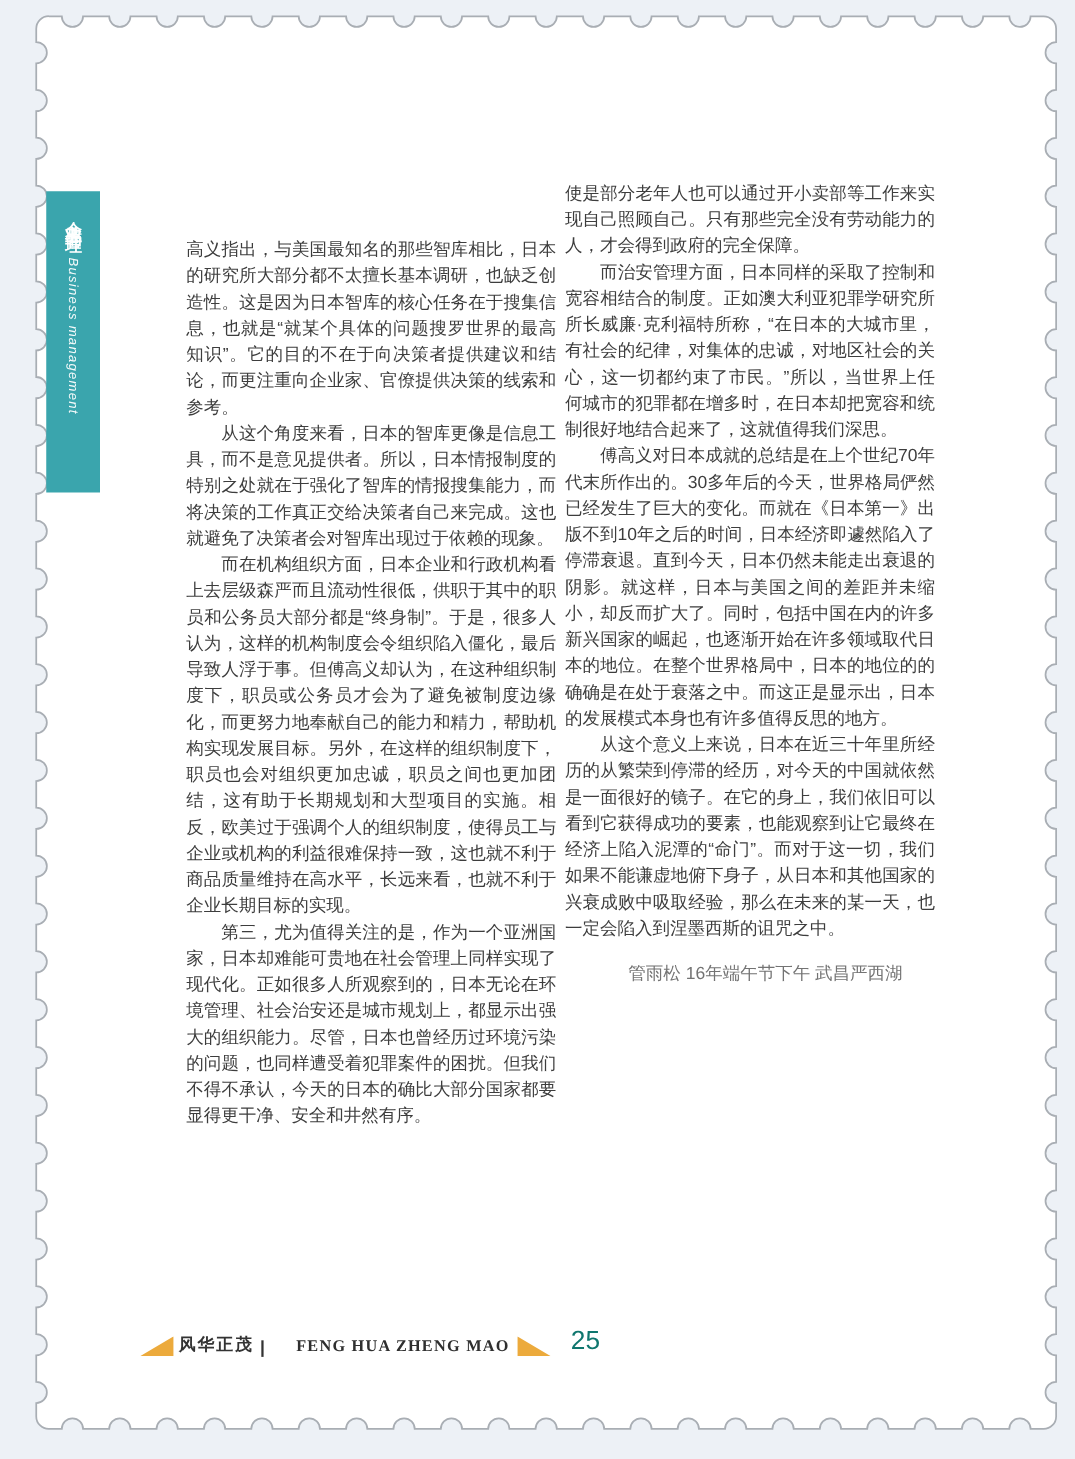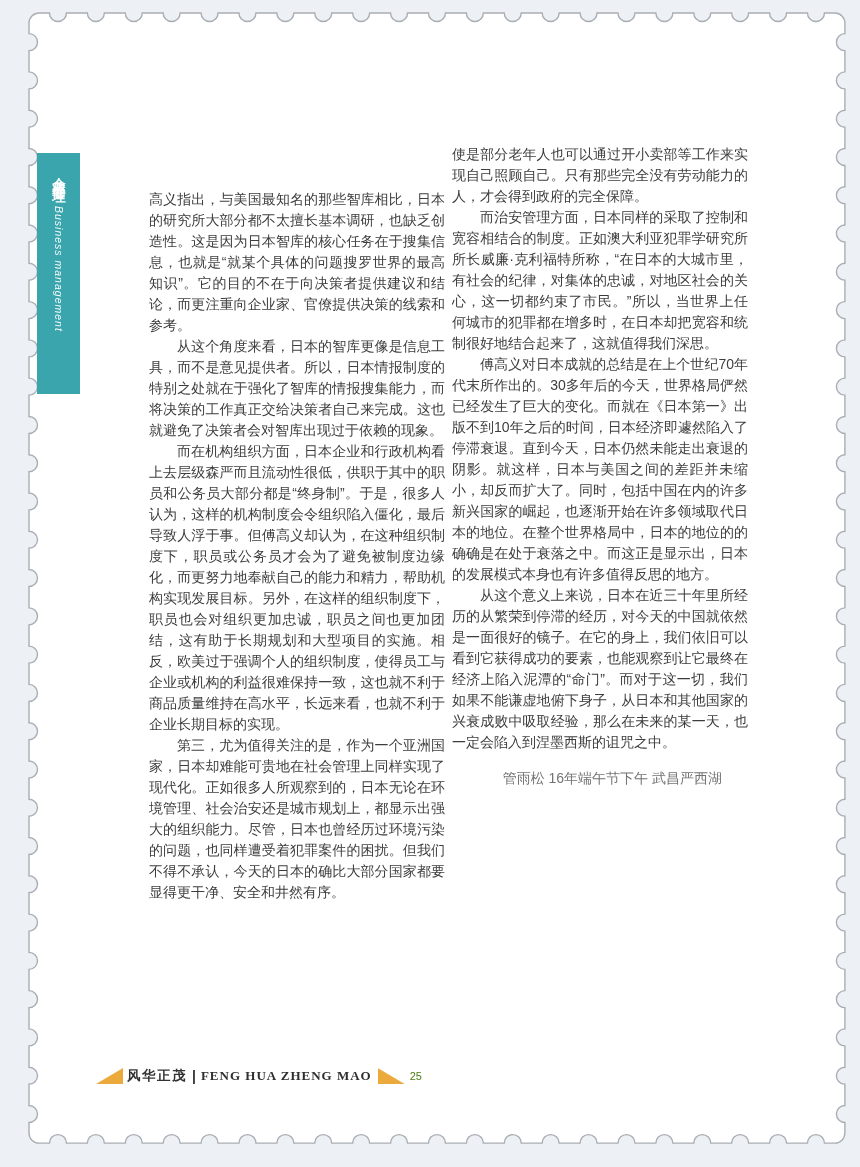--- a/index.html
+++ b/index.html
@@ -31,33 +31,33 @@
   .col-right{left:452px;}
   .col p{margin:0;text-indent:2em;}
   .col p.cont{text-indent:0;}
   .signature{
     margin-top:15px;text-align:right;padding-right:26px;
     font-size:14px;color:#737373;text-indent:0;
   }
 
   
   .footer{
-    position:absolute;left:96px;top:1067px;height:18px;
-    display:flex;align-items:center;
+    position:absolute;left:112px;top:1067px;height:18px;
+    display:flex;align-items:flex-end;
   }
   .tri{width:27px;height:16px;background:#ecaa3c;flex:0 0 auto;}
   .tri-ne{clip-path:polygon(100% 0, 100% 100%, 0 100%);}
   .tri-nw{clip-path:polygon(0 0, 100% 100%, 0 100%);}
   .brand-cn{font-weight:bold;font-size:13.5px;color:#333333;letter-spacing:1.5px;margin:0 5px 0 4px;white-space:nowrap;}
   .brand-sep{font-weight:bold;font-size:14px;color:#333333;margin-right:5px;}
   .brand-en{
     font-family:"Liberation Serif", serif;font-weight:bold;font-size:13px;
-    letter-spacing:1px;color:#2f2f2f;margin-right:6px;white-space:nowrap;
+    letter-spacing:1px;color:#2f2f2f;margin-right:6px;white-space:nowrap;margin-left:20px;
   }
-  .page-num{font-size:11px;color:#4d7c0f;margin-left:5px;}
+  .page-num{font-size:21px;color:#0f766e;margin-left:16px;}
 </style>
 </head>
 <body>
 
 <svg class="stamp-svg" id="stamp-border" width="860" height="1167" viewBox="0 0 860 1167">
     <path d="M39 13 l10.45 0.00 a8.5 8.5 0 0 0 17.00 0.00 l10.45 0.00 l10.45 0.00 a8.5 8.5 0 0 0 17.00 0.00 l10.45 0.00 l10.45 0.00 a8.5 8.5 0 0 0 17.00 0.00 l10.45 0.00 l10.45 0.00 a8.5 8.5 0 0 0 17.00 0.00 l10.45 0.00 l10.45 0.00 a8.5 8.5 0 0 0 17.00 0.00 l10.45 0.00 l10.45 0.00 a8.5 8.5 0 0 0 17.00 0.00 l10.45 0.00 l10.45 0.00 a8.5 8.5 0 0 0 17.00 0.00 l10.45 0.00 l10.45 0.00 a8.5 8.5 0 0 0 17.00 0.00 l10.45 0.00 l10.45 0.00 a8.5 8.5 0 0 0 17.00 0.00 l10.45 0.00 l10.45 0.00 a8.5 8.5 0 0 0 17.00 0.00 l10.45 0.00 l10.45 0.00 a8.5 8.5 0 0 0 17.00 0.00 l10.45 0.00 l10.45 0.00 a8.5 8.5 0 0 0 17.00 0.00 l10.45 0.00 l10.45 0.00 a8.5 8.5 0 0 0 17.00 0.00 l10.45 0.00 l10.45 0.00 a8.5 8.5 0 0 0 17.00 0.00 l10.45 0.00 l10.45 0.00 a8.5 8.5 0 0 0 17.00 0.00 l10.45 0.00 l10.45 0.00 a8.5 8.5 0 0 0 17.00 0.00 l10.45 0.00 l10.45 0.00 a8.5 8.5 0 0 0 17.00 0.00 l10.45 0.00 l10.45 0.00 a8.5 8.5 0 0 0 17.00 0.00 l10.45 0.00 l10.45 0.00 a8.5 8.5 0 0 0 17.00 0.00 l10.45 0.00 l10.45 0.00 a8.5 8.5 0 0 0 17.00 0.00 l10.45 0.00 l10.45 0.00 a8.5 8.5 0 0 0 17.00 0.00 l10.45 0.00 a10 10 0 0 1 10 10 l0.00 10.64 a8.5 8.5 0 0 0 0.00 17.00 l0.00 10.64 l0.00 10.64 a8.5 8.5 0 0 0 0.00 17.00 l0.00 10.64 l0.00 10.64 a8.5 8.5 0 0 0 0.00 17.00 l0.00 10.64 l0.00 10.64 a8.5 8.5 0 0 0 0.00 17.00 l0.00 10.64 l0.00 10.64 a8.5 8.5 0 0 0 0.00 17.00 l0.00 10.64 l0.00 10.64 a8.5 8.5 0 0 0 0.00 17.00 l0.00 10.64 l0.00 10.64 a8.5 8.5 0 0 0 0.00 17.00 l0.00 10.64 l0.00 10.64 a8.5 8.5 0 0 0 0.00 17.00 l0.00 10.64 l0.00 10.64 a8.5 8.5 0 0 0 0.00 17.00 l0.00 10.64 l0.00 10.64 a8.5 8.5 0 0 0 0.00 17.00 l0.00 10.64 l0.00 10.64 a8.5 8.5 0 0 0 0.00 17.00 l0.00 10.64 l0.00 10.64 a8.5 8.5 0 0 0 0.00 17.00 l0.00 10.64 l0.00 10.64 a8.5 8.5 0 0 0 0.00 17.00 l0.00 10.64 l0.00 10.64 a8.5 8.5 0 0 0 0.00 17.00 l0.00 10.64 l0.00 10.64 a8.5 8.5 0 0 0 0.00 17.00 l0.00 10.64 l0.00 10.64 a8.5 8.5 0 0 0 0.00 17.00 l0.00 10.64 l0.00 10.64 a8.5 8.5 0 0 0 0.00 17.00 l0.00 10.64 l0.00 10.64 a8.5 8.5 0 0 0 0.00 17.00 l0.00 10.64 l0.00 10.64 a8.5 8.5 0 0 0 0.00 17.00 l0.00 10.64 l0.00 10.64 a8.5 8.5 0 0 0 0.00 17.00 l0.00 10.64 l0.00 10.64 a8.5 8.5 0 0 0 0.00 17.00 l0.00 10.64 l0.00 10.64 a8.5 8.5 0 0 0 0.00 17.00 l0.00 10.64 l0.00 10.64 a8.5 8.5 0 0 0 0.00 17.00 l0.00 10.64 l0.00 10.64 a8.5 8.5 0 0 0 0.00 17.00 l0.00 10.64 l0.00 10.64 a8.5 8.5 0 0 0 0.00 17.00 l0.00 10.64 l0.00 10.64 a8.5 8.5 0 0 0 0.00 17.00 l0.00 10.64 l0.00 10.64 a8.5 8.5 0 0 0 0.00 17.00 l0.00 10.64 l0.00 10.64 a8.5 8.5 0 0 0 0.00 17.00 l0.00 10.64 l0.00 10.64 a8.5 8.5 0 0 0 0.00 17.00 l0.00 10.64 a10 10 0 0 1 -10 10 l-10.45 0.00 a8.5 8.5 0 0 0 -17.00 0.00 l-10.45 0.00 l-10.45 0.00 a8.5 8.5 0 0 0 -17.00 0.00 l-10.45 0.00 l-10.45 0.00 a8.5 8.5 0 0 0 -17.00 0.00 l-10.45 0.00 l-10.45 0.00 a8.5 8.5 0 0 0 -17.00 0.00 l-10.45 0.00 l-10.45 0.00 a8.5 8.5 0 0 0 -17.00 0.00 l-10.45 0.00 l-10.45 0.00 a8.5 8.5 0 0 0 -17.00 0.00 l-10.45 0.00 l-10.45 0.00 a8.5 8.5 0 0 0 -17.00 0.00 l-10.45 0.00 l-10.45 0.00 a8.5 8.5 0 0 0 -17.00 0.00 l-10.45 0.00 l-10.45 0.00 a8.5 8.5 0 0 0 -17.00 0.00 l-10.45 0.00 l-10.45 0.00 a8.5 8.5 0 0 0 -17.00 0.00 l-10.45 0.00 l-10.45 0.00 a8.5 8.5 0 0 0 -17.00 0.00 l-10.45 0.00 l-10.45 0.00 a8.5 8.5 0 0 0 -17.00 0.00 l-10.45 0.00 l-10.45 0.00 a8.5 8.5 0 0 0 -17.00 0.00 l-10.45 0.00 l-10.45 0.00 a8.5 8.5 0 0 0 -17.00 0.00 l-10.45 0.00 l-10.45 0.00 a8.5 8.5 0 0 0 -17.00 0.00 l-10.45 0.00 l-10.45 0.00 a8.5 8.5 0 0 0 -17.00 0.00 l-10.45 0.00 l-10.45 0.00 a8.5 8.5 0 0 0 -17.00 0.00 l-10.45 0.00 l-10.45 0.00 a8.5 8.5 0 0 0 -17.00 0.00 l-10.45 0.00 l-10.45 0.00 a8.5 8.5 0 0 0 -17.00 0.00 l-10.45 0.00 l-10.45 0.00 a8.5 8.5 0 0 0 -17.00 0.00 l-10.45 0.00 l-10.45 0.00 a8.5 8.5 0 0 0 -17.00 0.00 l-10.45 0.00 a10 10 0 0 1 -10 -10 l0.00 -10.64 a8.5 8.5 0 0 0 0.00 -17.00 l0.00 -10.64 l0.00 -10.64 a8.5 8.5 0 0 0 0.00 -17.00 l0.00 -10.64 l0.00 -10.64 a8.5 8.5 0 0 0 0.00 -17.00 l0.00 -10.64 l0.00 -10.64 a8.5 8.5 0 0 0 0.00 -17.00 l0.00 -10.64 l0.00 -10.64 a8.5 8.5 0 0 0 0.00 -17.00 l0.00 -10.64 l0.00 -10.64 a8.5 8.5 0 0 0 0.00 -17.00 l0.00 -10.64 l0.00 -10.64 a8.5 8.5 0 0 0 0.00 -17.00 l0.00 -10.64 l0.00 -10.64 a8.5 8.5 0 0 0 0.00 -17.00 l0.00 -10.64 l0.00 -10.64 a8.5 8.5 0 0 0 0.00 -17.00 l0.00 -10.64 l0.00 -10.64 a8.5 8.5 0 0 0 0.00 -17.00 l0.00 -10.64 l0.00 -10.64 a8.5 8.5 0 0 0 0.00 -17.00 l0.00 -10.64 l0.00 -10.64 a8.5 8.5 0 0 0 0.00 -17.00 l0.00 -10.64 l0.00 -10.64 a8.5 8.5 0 0 0 0.00 -17.00 l0.00 -10.64 l0.00 -10.64 a8.5 8.5 0 0 0 0.00 -17.00 l0.00 -10.64 l0.00 -10.64 a8.5 8.5 0 0 0 0.00 -17.00 l0.00 -10.64 l0.00 -10.64 a8.5 8.5 0 0 0 0.00 -17.00 l0.00 -10.64 l0.00 -10.64 a8.5 8.5 0 0 0 0.00 -17.00 l0.00 -10.64 l0.00 -10.64 a8.5 8.5 0 0 0 0.00 -17.00 l0.00 -10.64 l0.00 -10.64 a8.5 8.5 0 0 0 0.00 -17.00 l0.00 -10.64 l0.00 -10.64 a8.5 8.5 0 0 0 0.00 -17.00 l0.00 -10.64 l0.00 -10.64 a8.5 8.5 0 0 0 0.00 -17.00 l0.00 -10.64 l0.00 -10.64 a8.5 8.5 0 0 0 0.00 -17.00 l0.00 -10.64 l0.00 -10.64 a8.5 8.5 0 0 0 0.00 -17.00 l0.00 -10.64 l0.00 -10.64 a8.5 8.5 0 0 0 0.00 -17.00 l0.00 -10.64 l0.00 -10.64 a8.5 8.5 0 0 0 0.00 -17.00 l0.00 -10.64 l0.00 -10.64 a8.5 8.5 0 0 0 0.00 -17.00 l0.00 -10.64 l0.00 -10.64 a8.5 8.5 0 0 0 0.00 -17.00 l0.00 -10.64 l0.00 -10.64 a8.5 8.5 0 0 0 0.00 -17.00 l0.00 -10.64 l0.00 -10.64 a8.5 8.5 0 0 0 0.00 -17.00 l0.00 -10.64 a10 10 0 0 1 10 -10 Z" fill="#ffffff" stroke="#a9aeb4" stroke-width="1.4"></path>
   </svg>
 
 <div class="content">
 

